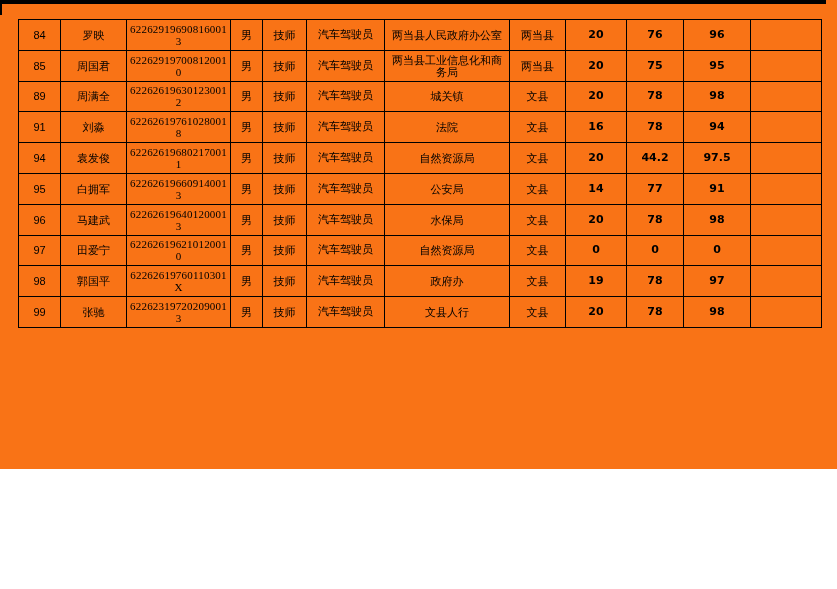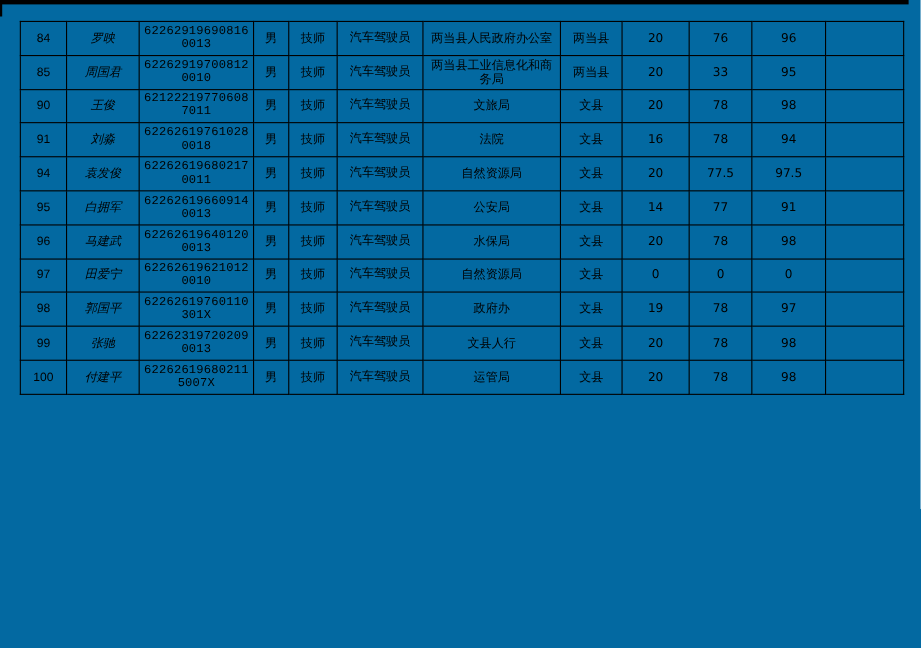--- a/index.html
+++ b/index.html
@@ -4,22 +4,22 @@
 <style>
   html, body {
     margin: 0;
     padding: 0;
     background: #ffffff;
     font-family: "Liberation Sans", sans-serif;
   }
   #page {
     position: relative;
     width: 837px;
-    height: 589px;
-    background: #0369a1;
+    height: 469px;
+    background: #f97316;
     overflow: hidden;
   }
   .top-bar {
     position: absolute;
     left: 0;
     top: 0;
     width: 826px;
     height: 4px;
     background: #000000;
   }
@@ -47,27 +47,27 @@
     vertical-align: middle;
     padding: 0 2px;
     height: 29.8px;
     font-size: 11px;
     line-height: 12px;
     color: #000000;
     overflow: hidden;
     word-break: break-all;
   }
   td.c-no    { font-size: 11px; }
-  td.c-name  { font-size: 11px; font-style: italic; }
-  td.c-id    { font-size: 9.5px; font-family: Liberation Mono, monospace; letter-spacing: 0.2px; }
+  td.c-name  { font-size: 11px; }
+  td.c-id    { font-size: 9.5px; font-family: Liberation Serif, serif; letter-spacing: 0.2px; }
   td.c-gender, td.c-title { font-size: 11.5px; }
   td.c-occ   { font-size: 11px; font-family: Liberation Mono, monospace; }
   td.c-unit  { font-size: 10.5px; line-height: 12px; }
   td.c-county{ font-size: 11px; font-family: Liberation Serif, serif; }
-  td.c-s1, td.c-s2, td.c-s3 { font-size: 10.5px; font-family: "DejaVu Sans", sans-serif; }
+  td.c-s1, td.c-s2, td.c-s3 { font-size: 10.5px; font-family: "DejaVu Sans", sans-serif; font-weight: bold; }
   td.c-note  { font-size: 10.5px; }
 </style>
 </head>
 <body>
 
 <div id="page">
   <div class="top-bar"></div>
   <div class="left-stub"></div>
   <div class="tbl-wrap">
     <table class="score-table">
@@ -103,32 +103,32 @@
           <tr>
             <td class="c-no">85</td>
             <td class="c-name">周国君</td>
             <td class="c-id">622629197008120010</td>
             <td class="c-gender">男</td>
             <td class="c-title">技师</td>
             <td class="c-occ">汽车驾驶员</td>
             <td class="c-unit">两当县工业信息化和商务局</td>
             <td class="c-county">两当县</td>
             <td class="c-s1">20</td>
-            <td class="c-s2">33</td>
+            <td class="c-s2">75</td>
             <td class="c-s3">95</td>
             <td class="c-note"></td>
           </tr>
           <tr>
-            <td class="c-no">90</td>
-            <td class="c-name">王俊</td>
-            <td class="c-id">621222197706087011</td>
-            <td class="c-gender">男</td>
-            <td class="c-title">技师</td>
-            <td class="c-occ">汽车驾驶员</td>
-            <td class="c-unit">文旅局</td>
+            <td class="c-no">89</td>
+            <td class="c-name">周满全</td>
+            <td class="c-id">622626196301230012</td>
+            <td class="c-gender">男</td>
+            <td class="c-title">技师</td>
+            <td class="c-occ">汽车驾驶员</td>
+            <td class="c-unit">城关镇</td>
             <td class="c-county">文县</td>
             <td class="c-s1">20</td>
             <td class="c-s2">78</td>
             <td class="c-s3">98</td>
             <td class="c-note"></td>
           </tr>
           <tr>
             <td class="c-no">91</td>
             <td class="c-name">刘淼</td>
             <td class="c-id">622626197610280018</td>
@@ -145,21 +145,21 @@
           <tr>
             <td class="c-no">94</td>
             <td class="c-name">袁发俊</td>
             <td class="c-id">622626196802170011</td>
             <td class="c-gender">男</td>
             <td class="c-title">技师</td>
             <td class="c-occ">汽车驾驶员</td>
             <td class="c-unit">自然资源局</td>
             <td class="c-county">文县</td>
             <td class="c-s1">20</td>
-            <td class="c-s2">77.5</td>
+            <td class="c-s2">44.2</td>
             <td class="c-s3">97.5</td>
             <td class="c-note"></td>
           </tr>
           <tr>
             <td class="c-no">95</td>
             <td class="c-name">白拥军</td>
             <td class="c-id">622626196609140013</td>
             <td class="c-gender">男</td>
             <td class="c-title">技师</td>
             <td class="c-occ">汽车驾驶员</td>
@@ -213,34 +213,20 @@
             <td class="c-note"></td>
           </tr>
           <tr>
             <td class="c-no">99</td>
             <td class="c-name">张驰</td>
             <td class="c-id">622623197202090013</td>
             <td class="c-gender">男</td>
             <td class="c-title">技师</td>
             <td class="c-occ">汽车驾驶员</td>
             <td class="c-unit">文县人行</td>
-            <td class="c-county">文县</td>
-            <td class="c-s1">20</td>
-            <td class="c-s2">78</td>
-            <td class="c-s3">98</td>
-            <td class="c-note"></td>
-          </tr>
-          <tr>
-            <td class="c-no">100</td>
-            <td class="c-name">付建平</td>
-            <td class="c-id">622626196802115007X</td>
-            <td class="c-gender">男</td>
-            <td class="c-title">技师</td>
-            <td class="c-occ">汽车驾驶员</td>
-            <td class="c-unit">运管局</td>
             <td class="c-county">文县</td>
             <td class="c-s1">20</td>
             <td class="c-s2">78</td>
             <td class="c-s3">98</td>
             <td class="c-note"></td>
           </tr>
         </tbody>
     </table>
   </div>
 </div>

